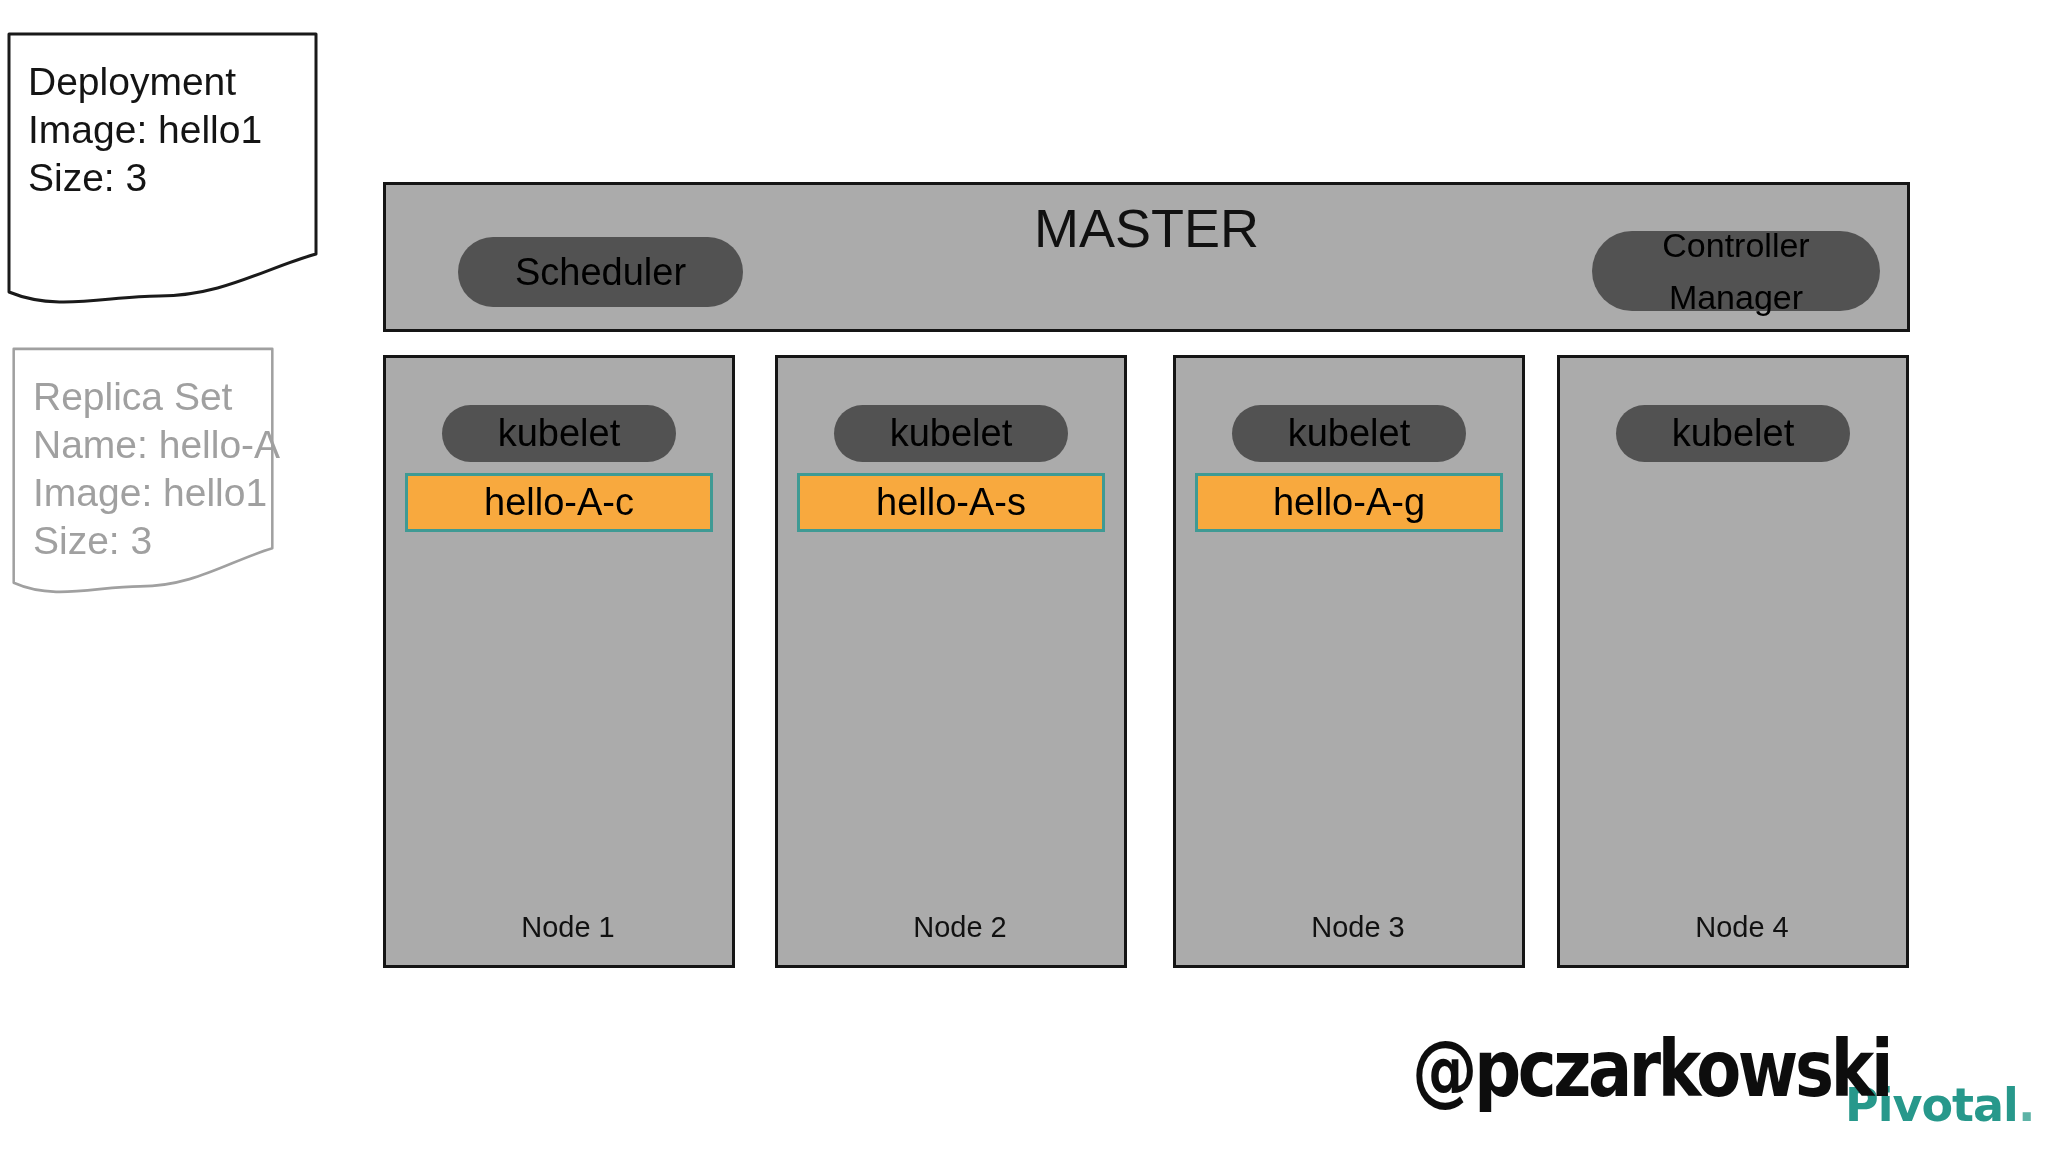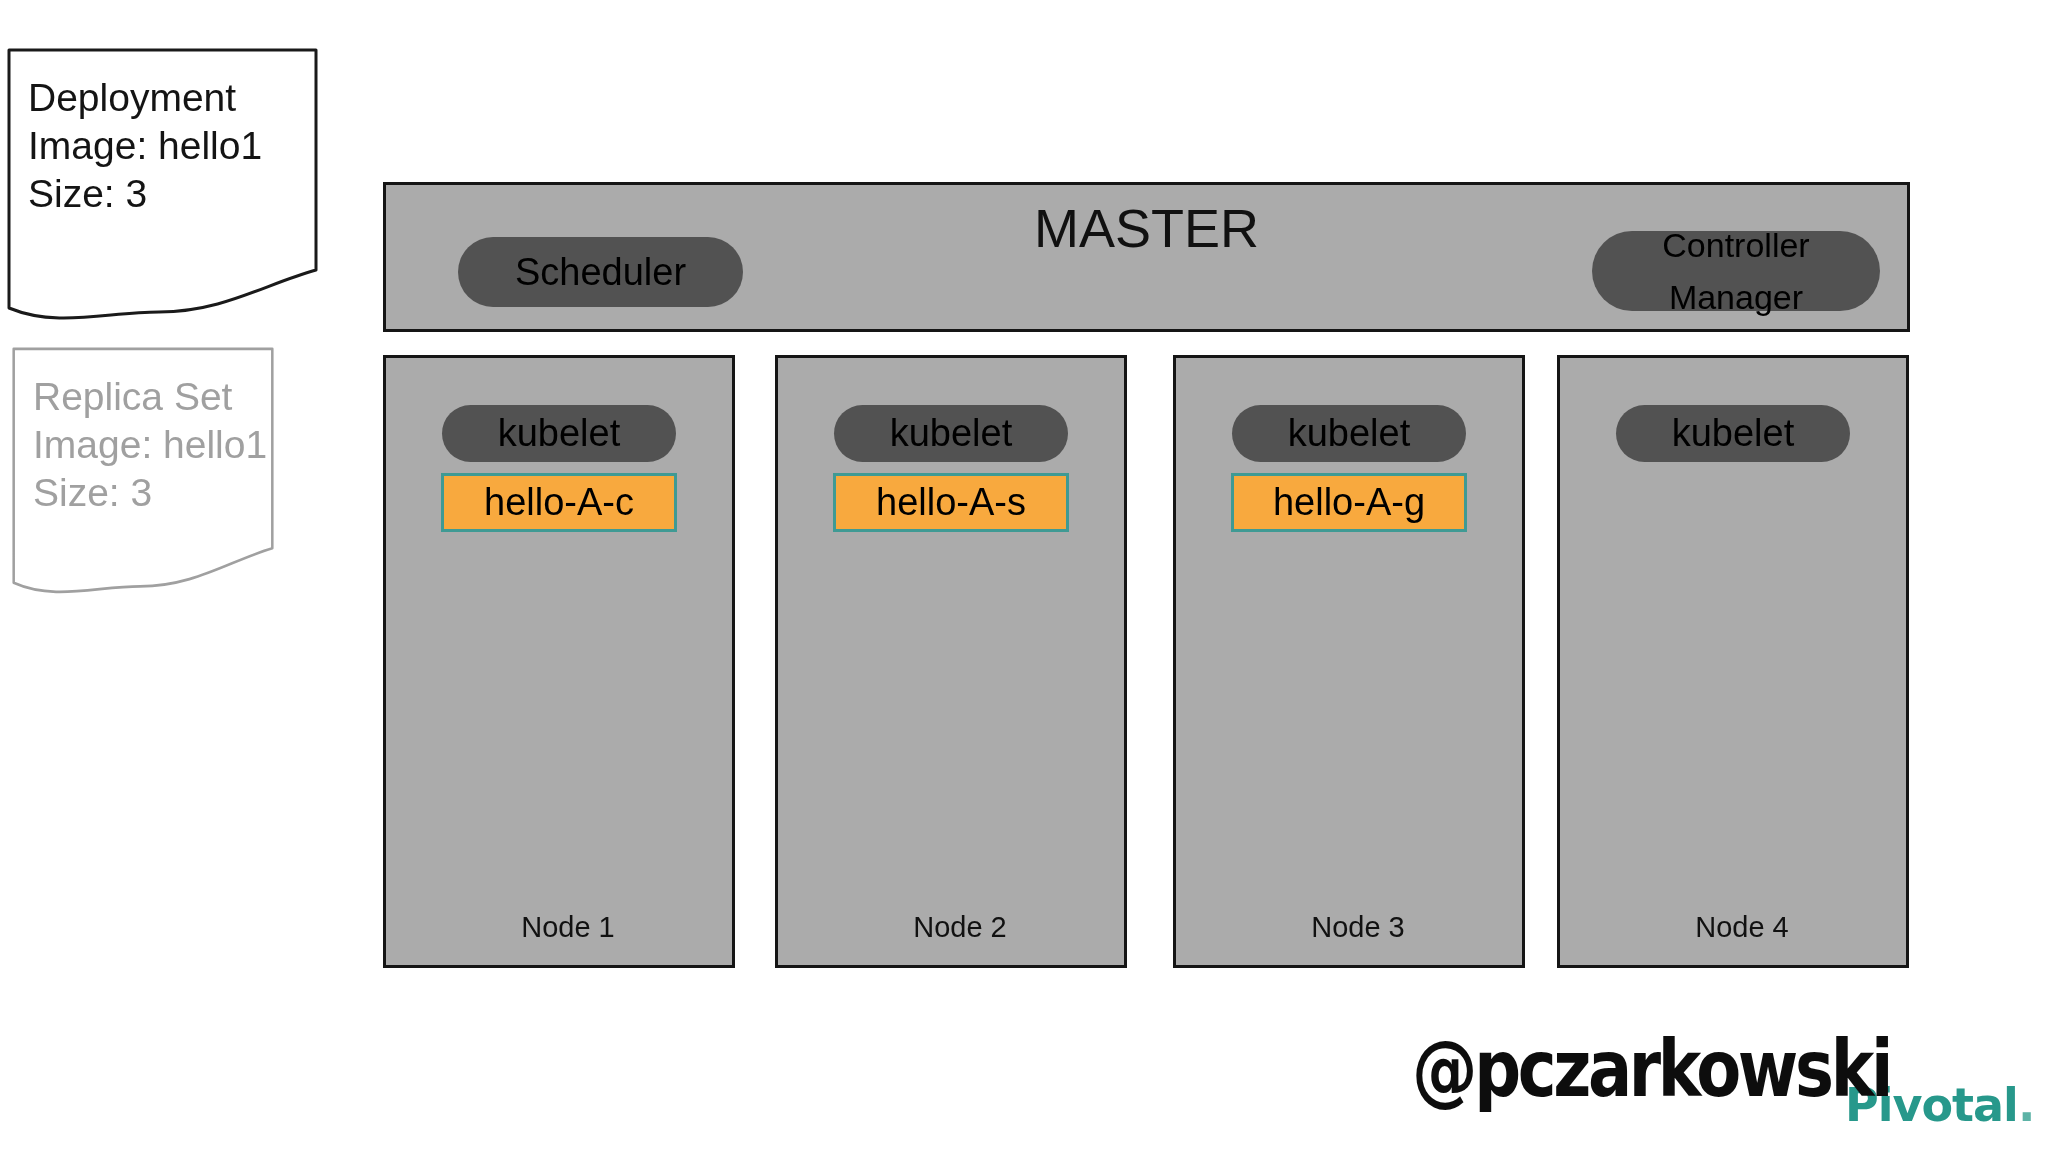--- a/index.html
+++ b/index.html
@@ -15,21 +15,21 @@
   }
   .canvas{
     position:relative;width:2048px;height:1152px;background:#ffffff;overflow:hidden;
     font-family:"Liberation Sans",sans-serif;color:var(--ink);
   }
 
   
   .note{position:absolute;}
   .note svg{position:absolute;left:0;top:0;width:100%;height:100%;}
   .note .note-text{position:absolute;left:21px;top:26px;font-size:39px;line-height:48px;white-space:nowrap;}
-  .note-deployment{left:7px;top:48px;width:311px;height:300px;}
+  .note-deployment{left:7px;top:32px;width:311px;height:300px;}
   .note-deployment svg path{stroke:var(--note-border);}
   .note-deployment .note-text{color:#141414;}
   .note-replica{left:12px;top:347px;width:262px;height:272px;}
   .note-replica svg path{stroke:var(--note-gray);}
   .note-replica .note-text{color:var(--note-gray);}
 
   
   .master{
     position:absolute;left:383px;top:182px;width:1527px;height:150px;
     background:var(--gray-box);border:3px solid #151515;box-sizing:border-box;
@@ -51,21 +51,21 @@
     position:absolute;top:355px;width:352px;height:613px;
     background:var(--gray-box);border:3px solid #151515;box-sizing:border-box;
   }
   .node-1{left:383px;} .node-2{left:775px;} .node-3{left:1173px;} .node-4{left:1557px;}
   .pill-kubelet{
     left:50%;top:15px;transform:translateX(-50%);
     width:234px;height:57px;border-radius:29px;font-size:38px;margin-top:32px;
   }
   .pod{
     position:absolute;left:50%;top:115px;transform:translateX(-50%);
-    width:236px;height:59px;box-sizing:border-box;
+    width:308px;height:59px;box-sizing:border-box;
     background:var(--pod-fill);border:3px solid var(--pod-border);
     display:flex;align-items:center;justify-content:center;
     font-size:38px;color:#000;
   }
   .node-label{
     position:absolute;left:0;bottom:21px;width:100%;text-align:center;font-size:29px;padding-left:9px;
   }
 
   
   .signature{
@@ -96,20 +96,21 @@
       <div>Size: 3</div>
     </div>
   </div>
 
   <div class="note note-replica">
     <svg viewBox="0 0 311 300" preserveAspectRatio="none">
       <path d="M2,2 H309 V222 C258,236 216,264 152,264 C100,264 50,280 2,260 Z" fill="#ffffff" stroke-width="3" stroke-linejoin="round"></path>
     </svg>
     <div class="note-text">
       <div>Replica Set</div>
+      <div>Name: hello-A</div>
       <div>Image: hello1</div>
       <div>Size: 3</div>
     </div>
   </div>
 
   <div class="master">
     <div class="master-title">MASTER</div>
     <div class="pill pill-scheduler">
       <span>Scheduler</span>
     </div>

